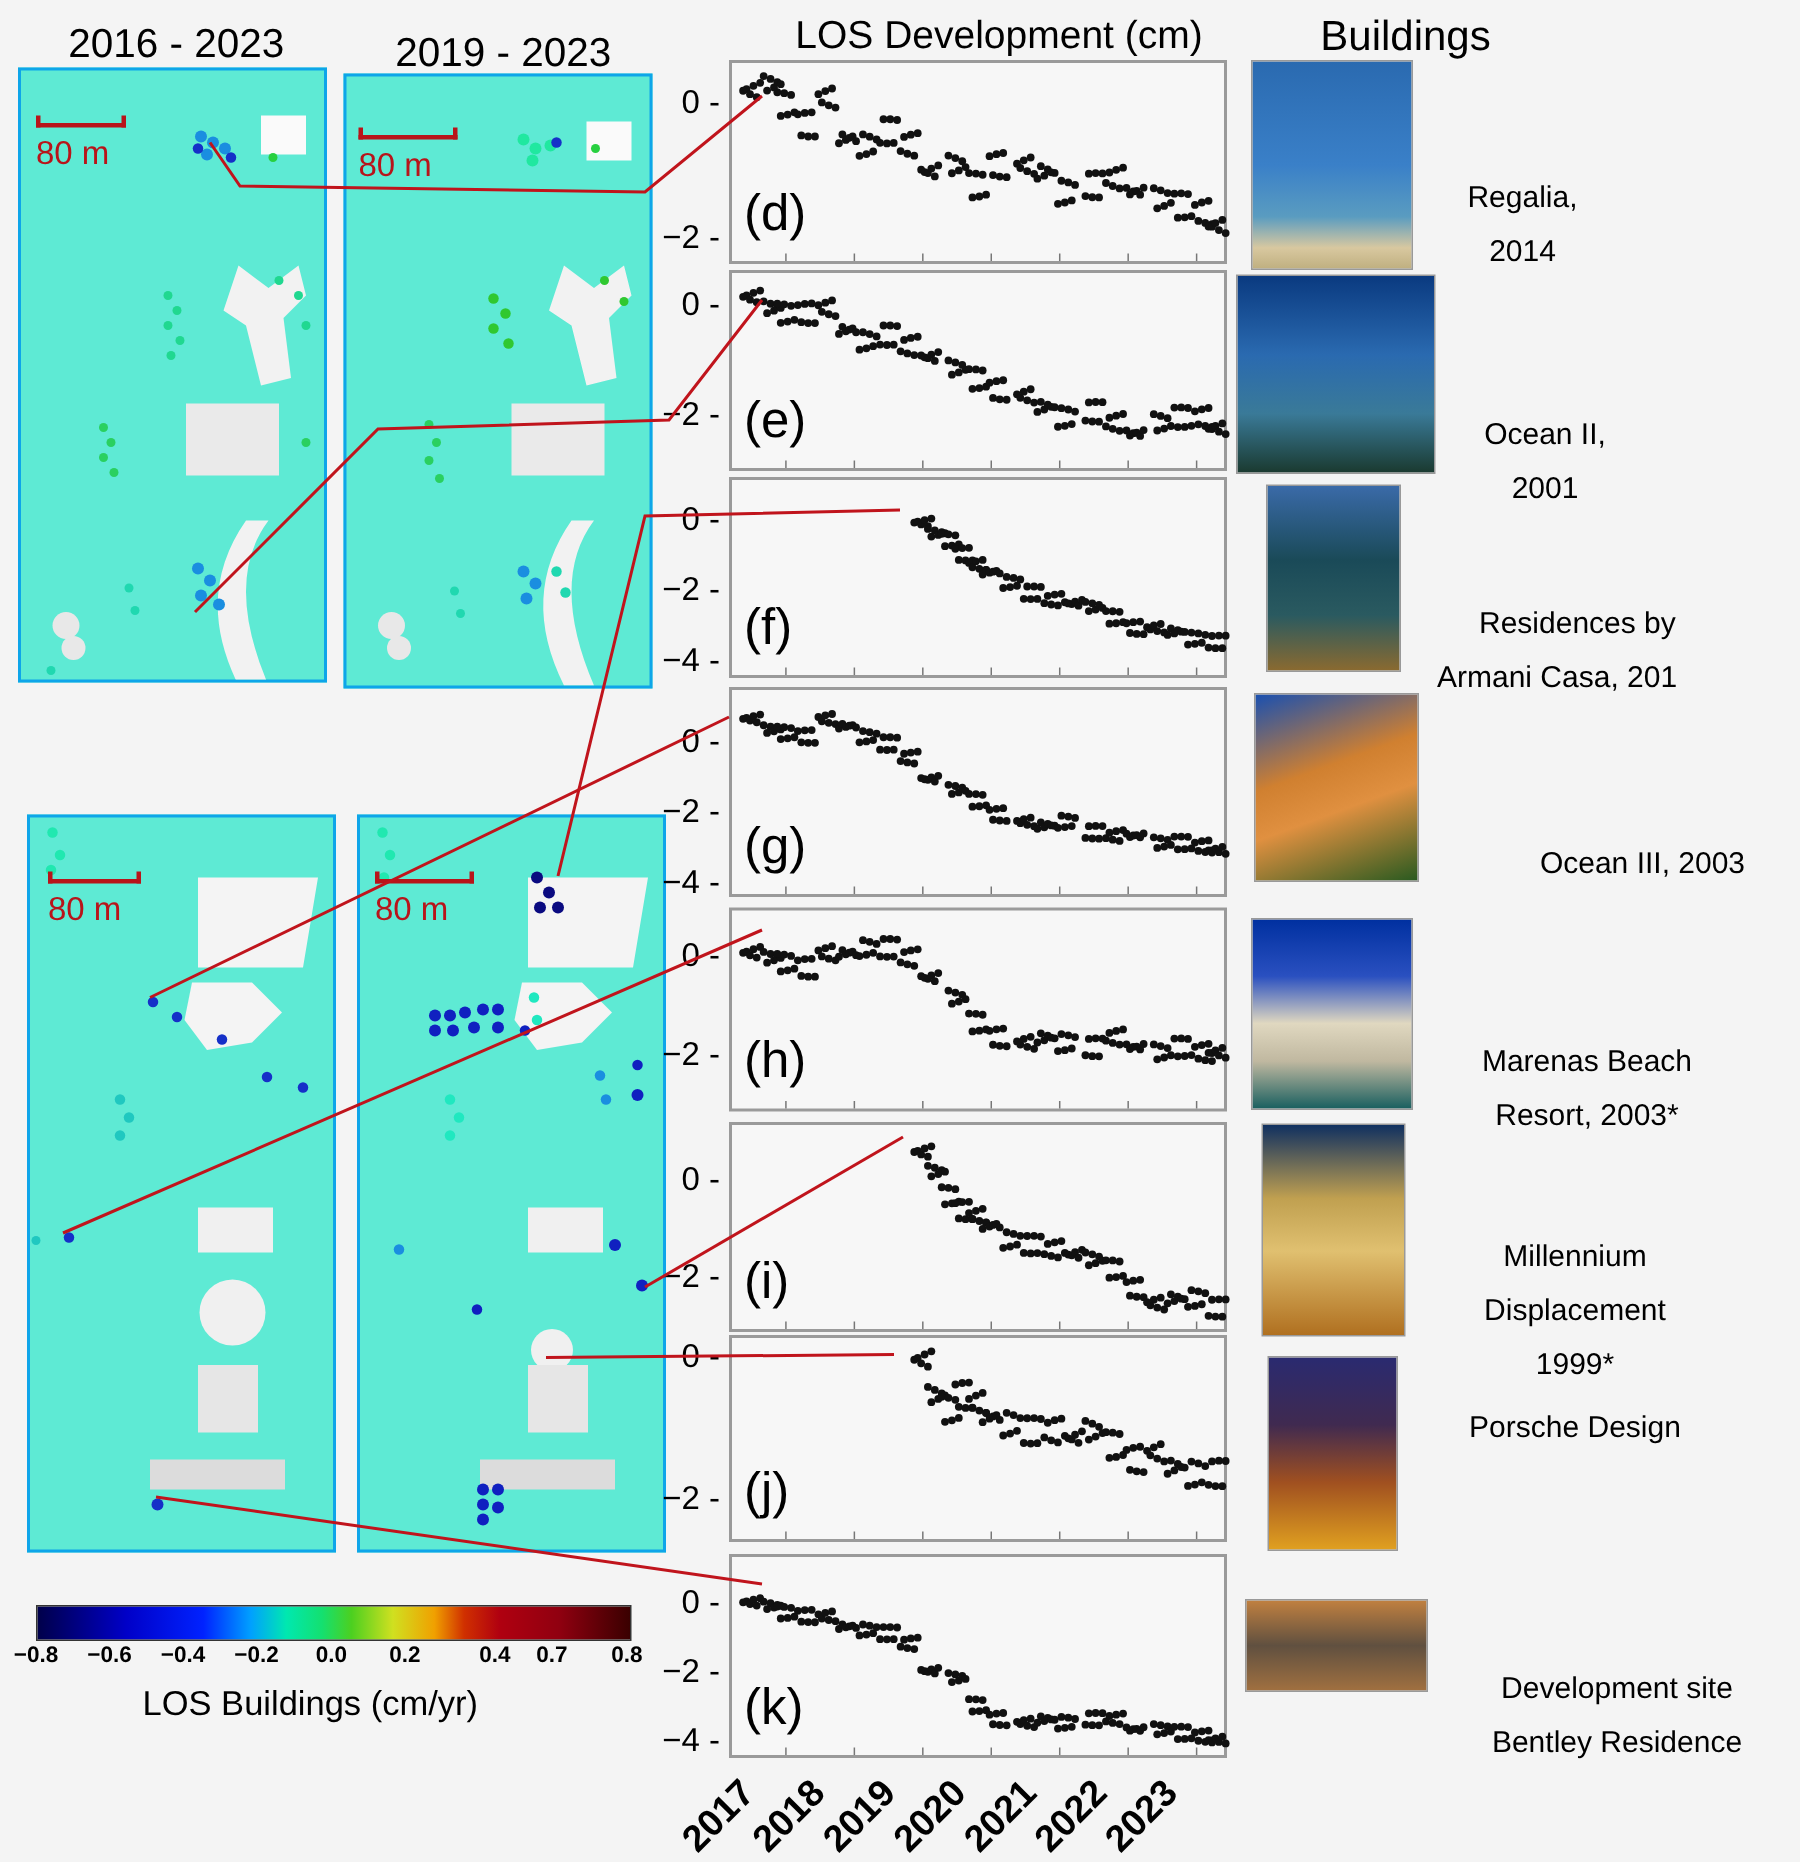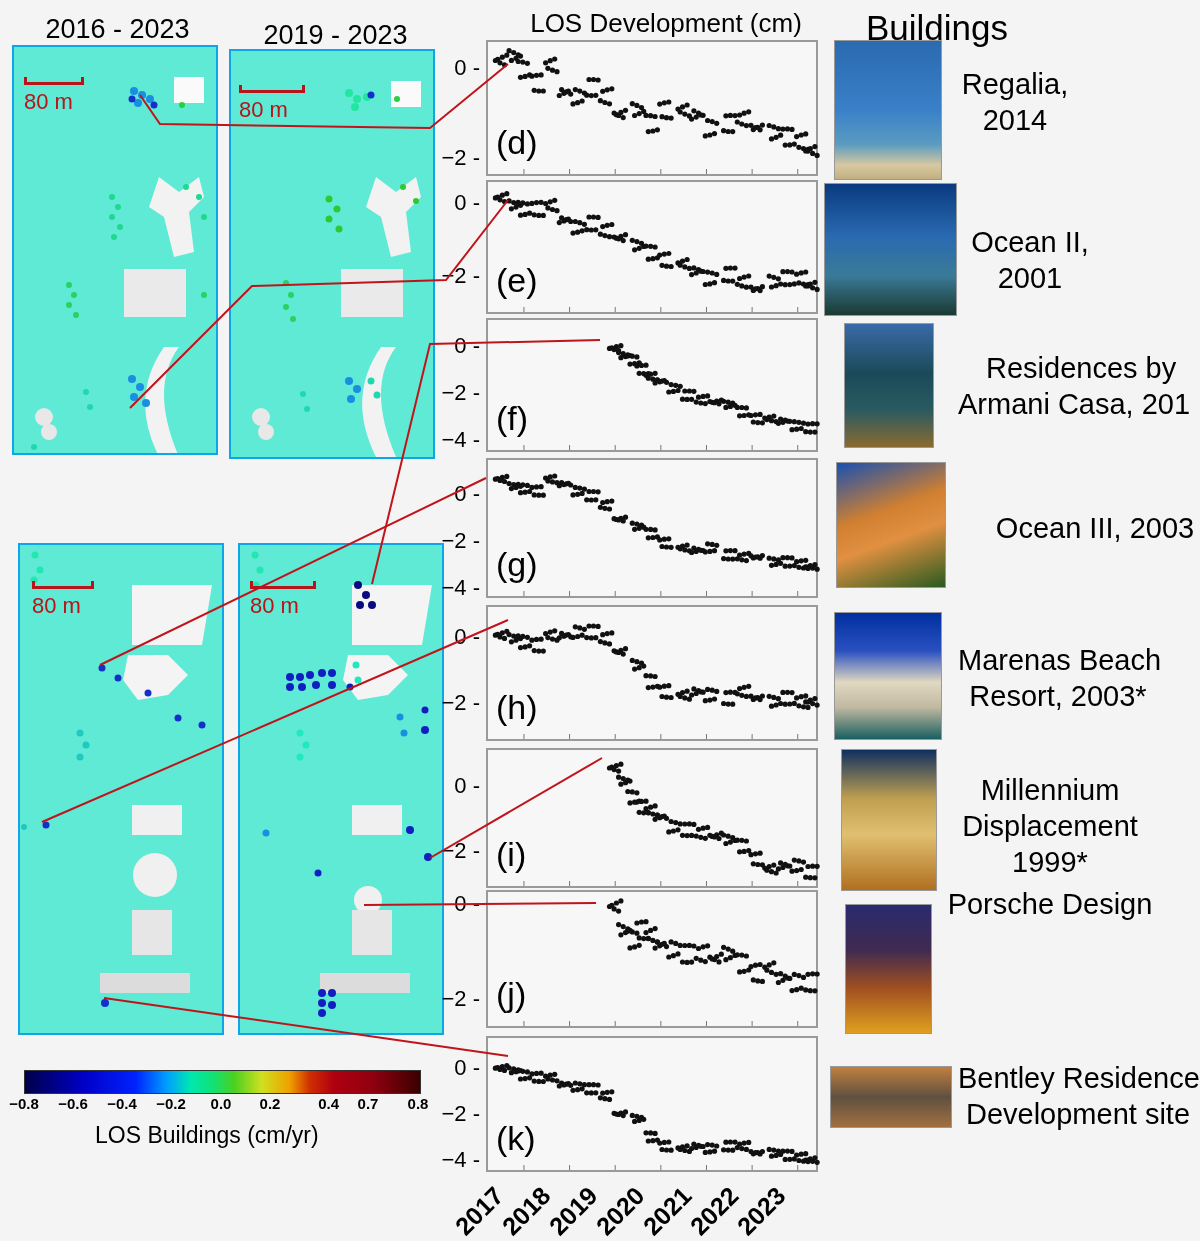--- a/index.html
+++ b/index.html
@@ -8,33 +8,33 @@
   .col-title{font-size:27px;text-align:center;white-space:nowrap;}
   .map{position:absolute;background:#5eead4;border:2px solid #0ea5e9;box-sizing:border-box;overflow:hidden;}
   .map svg{position:absolute;left:0;top:0;}
   .scale{position:absolute;color:#b8141a;font-size:22px;}
   .scale .bar{height:8px;border:3px solid #b8141a;border-top:none;box-sizing:border-box;}
   .panel{position:absolute;left:486px;width:332px;background:#f7f7f7;border:2px solid #9a9a9a;box-sizing:border-box;}
   .panel svg{position:absolute;left:0;top:0;}
   .plabel{position:absolute;left:8px;font-size:34px;}
   .ytick{position:absolute;font-size:22px;text-align:right;width:40px;}
   .bldg-img{position:absolute;border:1px solid #999;box-sizing:border-box;}
-  .bldg-name{position:absolute;font-size:29px;text-align:center;line-height:36px;white-space:nowrap;}
+  .bldg-name{position:absolute;font-size:20px;text-align:center;line-height:36px;white-space:nowrap;margin-top:48px;}
   .xtick{position:absolute;font-size:25px;font-weight:bold;transform:rotate(-45deg);transform-origin:left bottom;white-space:nowrap;}
   .cbar{position:absolute;left:24px;top:1070px;width:395px;height:22px;border:1px solid #333;
     background:linear-gradient(to right,#00004a 0%,#0000c8 15%,#0022ff 28%,#00a0ff 36%,#00e8b0 42%,#14e070 48%,#4cd020 53%,#d0e020 60%,#f0a000 67%,#d03000 72%,#b00010 78%,#900010 88%,#3a0000 100%);}
   .cbtick{position:absolute;top:1095px;font-size:15px;font-weight:bold;width:40px;text-align:center;}
 </style>
 </head>
 <body>
 
 <div class="abs col-title" style="left:30px;top:14px;width:175px;">2016 - 2023</div>
 <div class="abs col-title" style="left:248px;top:20px;width:175px;">2019 - 2023</div>
 <div class="abs col-title" style="left:506px;top:8px;width:320px;font-size:26px;">LOS Development (cm)</div>
-<div class="abs col-title" style="left:862px;top:8px;width:150px;font-size:35px;">Buildings</div>
+<div class="abs col-title" style="left:862px;top:8px;width:150px;font-size:28px;">Buildings</div>
 
 <div class="map" style="left:12px;top:45px;width:206px;height:410px;">
   <svg width="206" height="410">
     <rect x="160" y="30" width="30" height="26" fill="#fafafa"></rect>
     <path d="M145 130 l20 15 l20 -15 l5 20 l-15 15 l5 40 l-20 5 l-10 -40 l-15 -10z" fill="#f2f2f2"></path>
     <rect x="110" y="222" width="62" height="48" fill="#eaeaea"></rect>
     <path d="M165 300 q-30 40 0 110 l-20 0 q-30 -60 5 -110z" fill="#f2f2f2"></path>
     <g fill="#1a8ee0">
         <circle cx="120" cy="44" r="4"></circle>
         <circle cx="128" cy="48" r="4"></circle>
@@ -232,21 +232,21 @@
   </div>
 </div>
 
 <div class="cbar"></div>
 <div class="cbtick" style="left:4px;">−0.8</div>
 <div class="cbtick" style="left:53px;">−0.6</div>
 <div class="cbtick" style="left:102px;">−0.4</div>
 <div class="cbtick" style="left:151px;">−0.2</div>
 <div class="cbtick" style="left:201px;">0.0</div>
 <div class="cbtick" style="left:250px;">0.2</div>
-<div class="cbtick" style="left:299px;text-align:right;">0.4</div>
+<div class="cbtick" style="left:310px;">0.4</div>
 <div class="cbtick" style="left:348px;">0.7</div>
 <div class="cbtick" style="left:398px;">0.8</div>
 <div class="abs" style="left:95px;top:1122px;font-size:23px;">LOS Buildings (cm/yr)</div>
 
 <div id="panels">
     <div class="panel" style="top: 40px; height: 136px;">
       <svg width="332" height="136">
         <line x1="35.94366197183244" y1="132" x2="35.94366197183244" y2="127" stroke="#777"></line>
         <line x1="81.57746478873297" y1="132" x2="81.57746478873297" y2="127" stroke="#777"></line>
         <line x1="127.21126760563351" y1="132" x2="127.21126760563351" y2="127" stroke="#777"></line>
@@ -1388,22 +1388,22 @@
 </div>
 <div class="bldg-name" style="left:940px;top:772px;width:220px;">
   <div>Millennium</div>
   <div>Displacement</div>
   <div>1999*</div>
 </div>
 <div class="bldg-name" style="left:940px;top:886px;width:220px;">
   <div>Porsche Design</div>
 </div>
 <div class="bldg-name" style="left:958px;top:1060px;width:240px;">
+  <div>Development site</div>
   <div>Bentley Residence</div>
-  <div>Development site</div>
 </div>
 
 <div id="xticks">
     <div class="xtick" style="left: 470px; top: 1212px;">2017</div>
     <div class="xtick" style="left: 517px; top: 1212px;">2018</div>
     <div class="xtick" style="left: 564px; top: 1212px;">2019</div>
     <div class="xtick" style="left: 611px; top: 1212px;">2020</div>
     <div class="xtick" style="left: 658px; top: 1212px;">2021</div>
     <div class="xtick" style="left: 705px; top: 1212px;">2022</div>
     <div class="xtick" style="left: 752px; top: 1212px;">2023</div>

